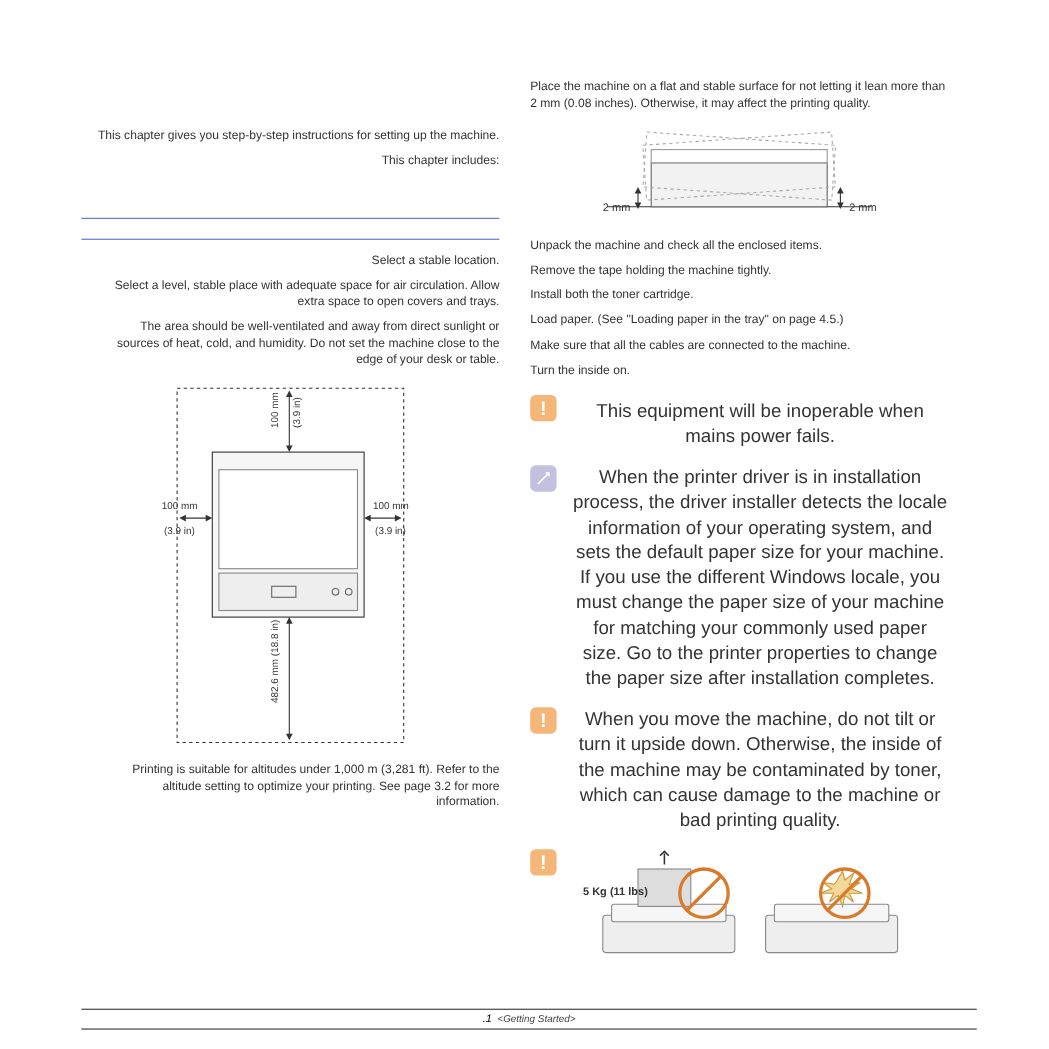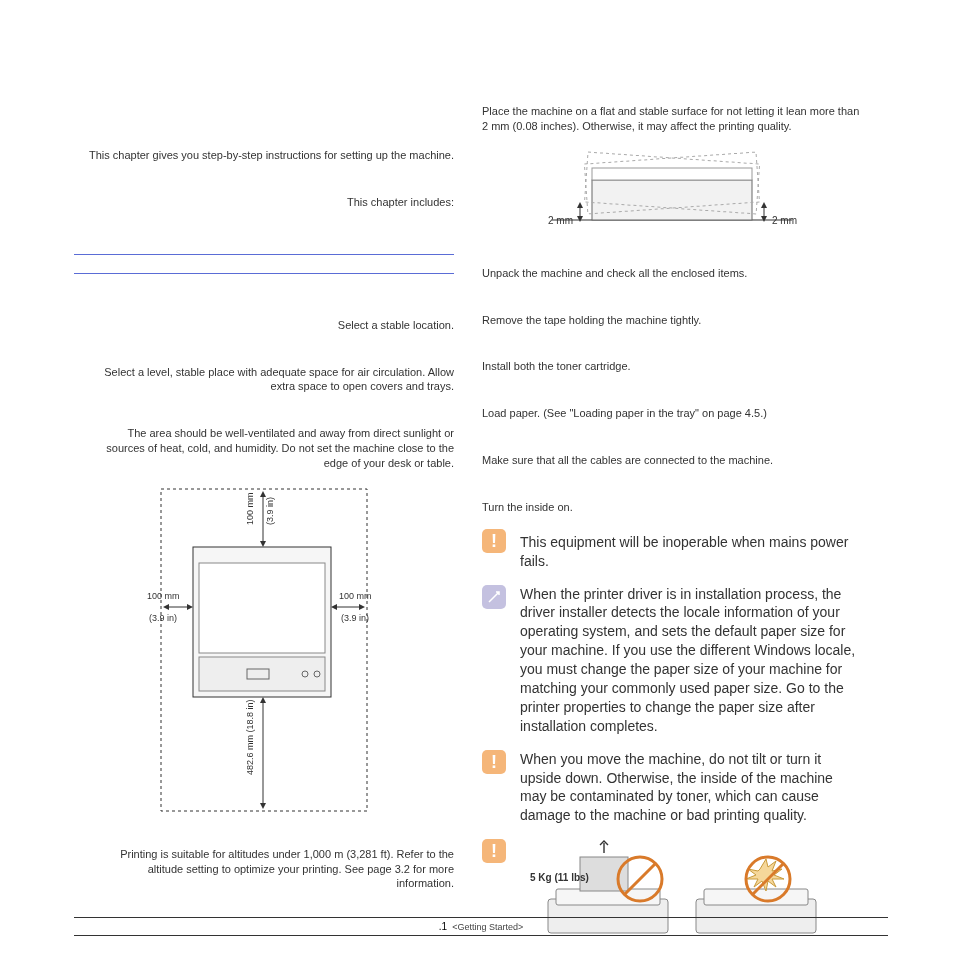--- a/index.html
+++ b/index.html
@@ -14,21 +14,21 @@
     line-height: 1.35;
   }
   .page {
     display: flex;
     gap: 28px;
     padding: 72px 66px 0 74px;
   }
   .col { flex: 1; }
   .col-left { max-width: 380px; text-align: right; }
   .col-right { max-width: 380px; }
-  p { margin-bottom: 8px; margin-top: 32px; }
+  p { margin-bottom: 8px; }
   .indent { padding-left: 24px; }
   .hr-blue {
     border: 0;
     border-top: 1px solid #5a6cd6;
     margin: 4px 0;
     height: 0;
   }
   .callout {
     display: flex;
     gap: 14px;
@@ -40,38 +40,39 @@
     border-radius: 5px;
     display: flex;
     align-items: center;
     justify-content: center;
     font-weight: bold;
     font-size: 18px;
     color: #fff;
   }
   .warn { background: #f5b679; }
   .note { background: #c4c1e0; }
-  .callout-text { flex: 1; font-size: 14px; }
+  .callout-text { flex: 1; font-size: 17px; text-align: center; }
   .dim-diagram {
     margin: 14px auto;
     width: 246px;
     display: block;
   }
   .tilt-diagram { margin: 10px auto 14px; display: block; width: 260px; }
   .lift-diagram { margin: 6px auto; display: block; width: 320px; }
   .footer {
     position: absolute;
     left: 74px; right: 66px;
     bottom: 18px;
     border-top: 1px solid #333;
     border-bottom: 1px solid #333;
     padding: 2px 0;
     text-align: center;
     font-size: 9px;
     color: #444;
+    font-style: italic;
   }
   .footer .pg { font-size: 10px; color: #000; }
 </style>
 </head>
 <body>
 
 <div class="page">
 
   <div class="col col-left">
     <div style="height:44px"></div>

